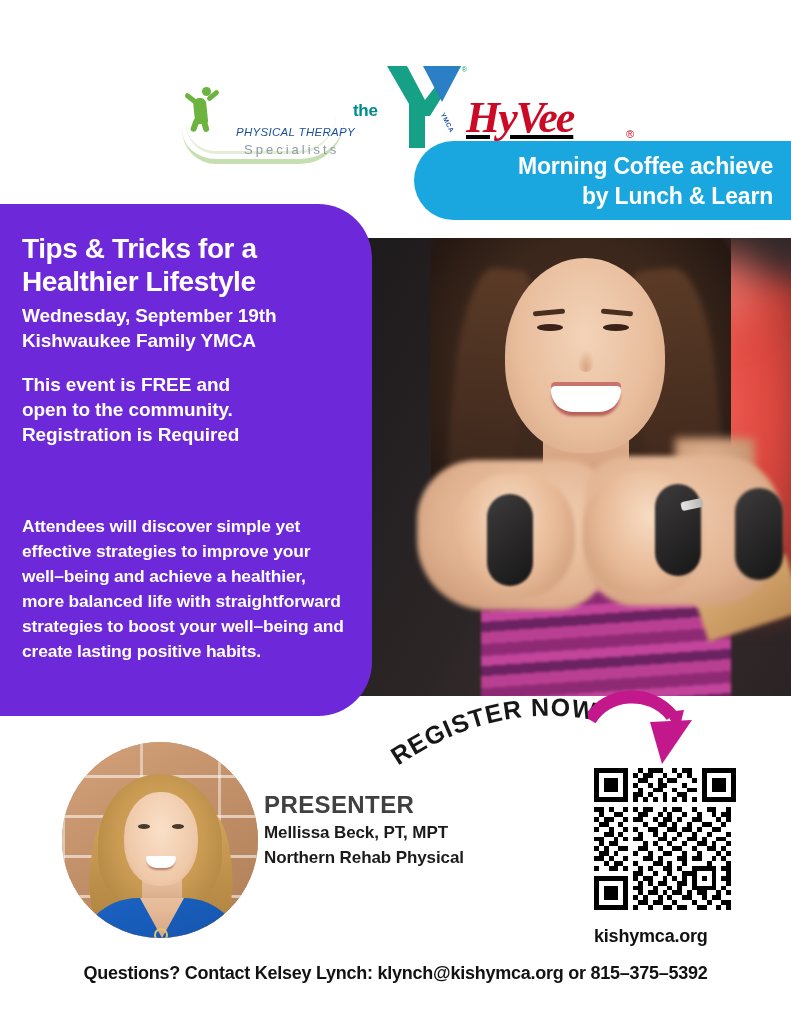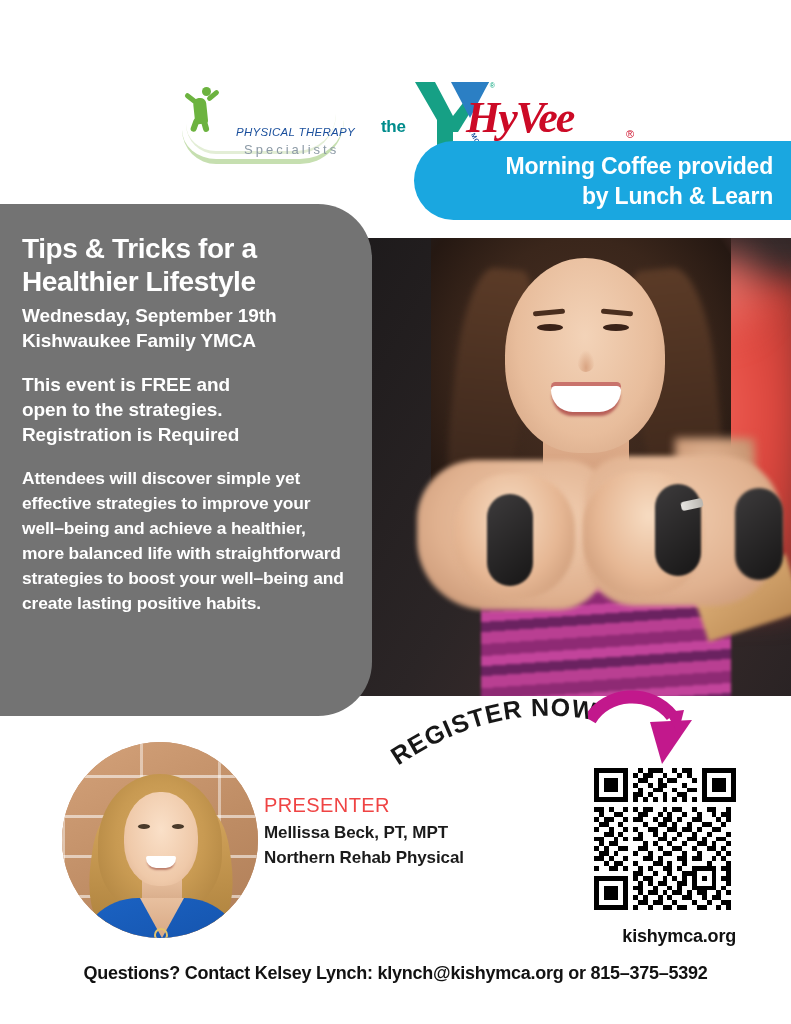--- a/index.html
+++ b/index.html
@@ -54,35 +54,35 @@
   .nr-word .t2 { font-size:21px; color:#8c9aa6; font-weight:bold; }
   .nr-sub {
     position:absolute; left:54px; top:42px; font-size:11.5px; font-weight:normal;
     font-style:italic; color:#1a4f9c; letter-spacing:0.3px; white-space:nowrap;
   }
   .nr-sub3 {
     position:absolute; left:62px; top:58px; font-size:13px;
     color:#8c9aa6; letter-spacing:3px; white-space:nowrap;
   }
 
-  .ymca-logo { position:absolute; left:353px; top:42px; width:110px; height:86px;margin-left:28px; }
+  .ymca-logo { position:absolute; left:353px; top:26px; width:110px; height:86px; }
   .ymca-the {
     position:absolute; left:0; top:37px; font-size:17px; font-weight:bold;
     color:#008c8c; letter-spacing:-0.3px;
   }
   .ymca-mark { position:absolute; left:32px; top:0px; width:78px; height:86px; }
   .ymca-reg {
     position:absolute; right:-4px; top:2px; font-size:7px; color:#00a37a;
   }
   .ymca-small {
     position:absolute; left:52px; top:55px; font-size:6.5px; font-weight:bold;
     color:#1a4f9c; letter-spacing:0.5px; transform:rotate(62deg);
   }
 
-  .hyvee-logo { position:absolute; left:466px; top:56px; width:155px; height:48px; }
+  .hyvee-logo { position:absolute; left:466px; top:56px; width:155px; height:48px;text-decoration:underline; }
   .hyvee-text {
     font-family:"Liberation Serif", serif;
     font-size:44px; font-weight:bold; font-style:italic; color:#cc0a26;
     letter-spacing:-2px; line-height:48px; white-space:nowrap;
   }
   .hyvee-reg {
     position:absolute; right:-13px; bottom:2px; font-size:11px; color:#cc0a26;
   }
 
   
@@ -208,33 +208,33 @@
   }
   .hp-shoulder {
     position:absolute; left:330px; top:200px; width:80px; height:90px;
     background:radial-gradient(ellipse at 40% 40%, #e6bc9b 0%, #c89572 70%, rgba(150,110,85,0) 100%);
     filter:blur(4px);
   }
 
   
   #info-panel {
     position:absolute; left:0; top:204px; width:372px; height:512px;
-    background:#737373; border-radius:0 54px 54px 0;
+    background:#6d28d9; border-radius:0 54px 54px 0;
     color:#ffffff; padding:28px 22px 8px 22px;
   }
   #event-title {
     font-size:28px; font-weight:bold; line-height:33px; letter-spacing:-0.4px;
     margin-bottom:5px;
   }
   .panel-line {
     font-size:19px; font-weight:600; line-height:25px; letter-spacing:-0.1px;
   }
   .panel-gap { height:19px; }
   .panel-body {
-    font-size:17.4px; font-weight:600; line-height:25px; letter-spacing:-0.15px;
+    font-size:17.4px; font-weight:600; line-height:25px; letter-spacing:-0.15px;margin-top:48px;
   }
 
   
   #presenter-photo {
     position:absolute; left:62px; top:742px; width:196px; height:196px;
     border-radius:50%; overflow:hidden;
     background:#c08a63;
   }
   .pp-brick {
     position:absolute; inset:0;
@@ -273,42 +273,42 @@
     background:linear-gradient(180deg,#e8c09f,#d7a884);
     clip-path:polygon(0 0,100% 0,50% 100%);
   }
   .pp-necklace {
     position:absolute; left:92px; top:186px; width:14px; height:14px;
     border:2px solid #e4c36b; border-radius:50%;
   }
 
   #presenter-block { position:absolute; left:264px; top:790px; width:280px; }
   #presenter-heading {
-    font-size:20px; font-weight:normal; color:#ef4444; letter-spacing:0.4px;
+    font-size:24px; font-weight:bold; color:#404040; letter-spacing:0.4px;
     line-height:30px;
   }
   .presenter-line {
     font-size:17px; font-weight:bold; color:#1b1b1b; line-height:25px;
     letter-spacing:-0.1px;
   }
 
   
   #register-now {
     position:absolute; left:394px; top:700px; width:220px; height:70px;
   }
   #register-now svg { overflow:visible; }
   #register-text { font-size:25px; font-weight:bold; fill:#171717; letter-spacing:1px; }
 
   #register-arrow { position:absolute; left:588px; top:690px; width:120px; height:80px; }
 
   
   #qr-block { position:absolute; left:594px; top:768px; width:142px; }
   #qr-code { width:142px; height:142px; display:block; }
   #qr-caption {
-    margin-top:16px; text-align:right; font-size:18px; font-weight:bold;
+    margin-top:16px; text-align:left; font-size:18px; font-weight:bold;
     color:#111111; letter-spacing:-0.2px;
   }
 
   
   #footer-contact {
     position:absolute; left:0; top:963px; width:791px; text-align:center;
     font-size:18px; font-weight:bold; color:#121212; letter-spacing:-0.25px;
   }
 </style>
 </head>
@@ -342,21 +342,21 @@
     </div>
   </div>
 
   <div class="hyvee-logo">
     <div class="hyvee-text">HyVee</div>
     <span class="hyvee-reg">®</span>
   </div>
 </div>
 
 <div id="coffee-banner">
-  <div>Morning Coffee provided</div>
+  <div>Morning Coffee achieve</div>
   <div>by Lunch &amp; Learn</div>
 </div>
 
 <div id="hero-photo">
   <div class="hp-bgdark"></div>
   <div class="hp-redblob"></div>
   <div class="hp-redblob2"></div>
   <div class="hp-hair"></div>
   <div class="hp-hair2"></div>
   <div class="hp-hair3"></div>
@@ -380,21 +380,21 @@
   <div class="hp-db-r"></div>
   <div class="hp-ring"></div>
 </div>
 
 <div id="info-panel">
   <div id="event-title">Tips &amp; Tricks for a Healthier Lifestyle</div>
   <div class="panel-line">Wednesday, September 19th</div>
   <div class="panel-line">Kishwaukee Family YMCA</div>
   <div class="panel-gap"></div>
   <div class="panel-line">This event is FREE and</div>
-  <div class="panel-line">open to the strategies.</div>
+  <div class="panel-line">open to the community.</div>
   <div class="panel-line">Registration is Required</div>
   <div class="panel-gap"></div>
   <div class="panel-body">Attendees will discover simple yet effective strategies to improve your well–being and achieve a healthier, more balanced life with straightforward strategies to boost your well–being and create lasting positive habits.</div>
 </div>
 
 <div id="presenter-photo">
   <div class="pp-brick"></div>
   <div class="pp-hair-l"></div>
   <div class="pp-hair-r"></div>
   <div class="pp-hair"></div>

